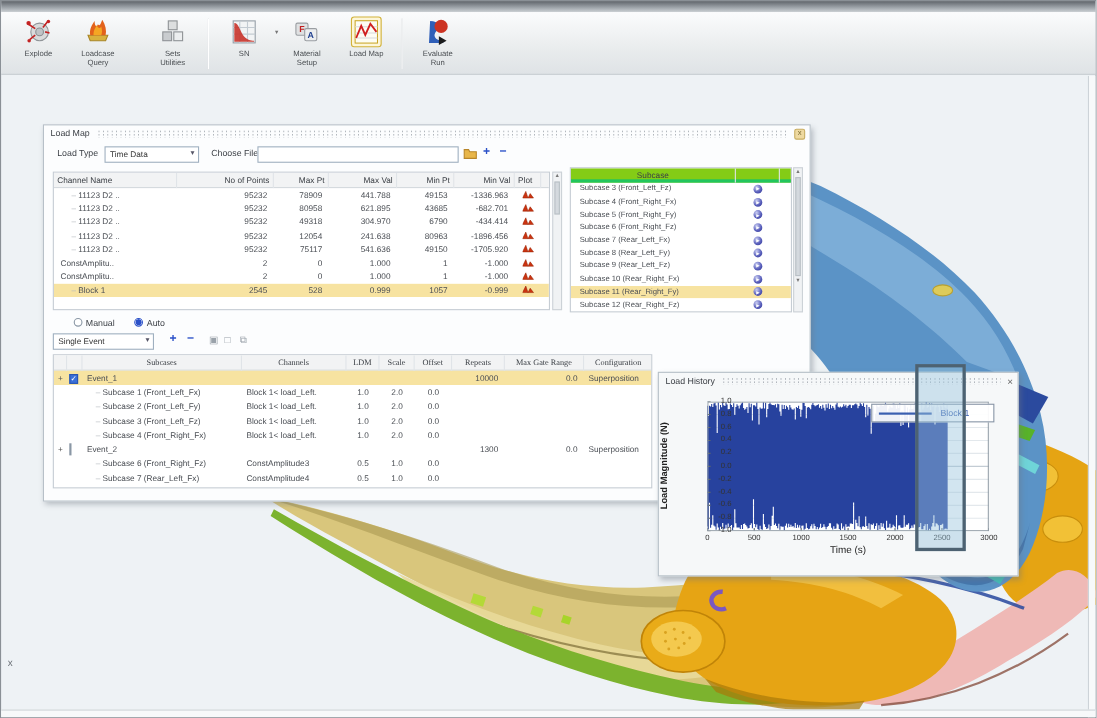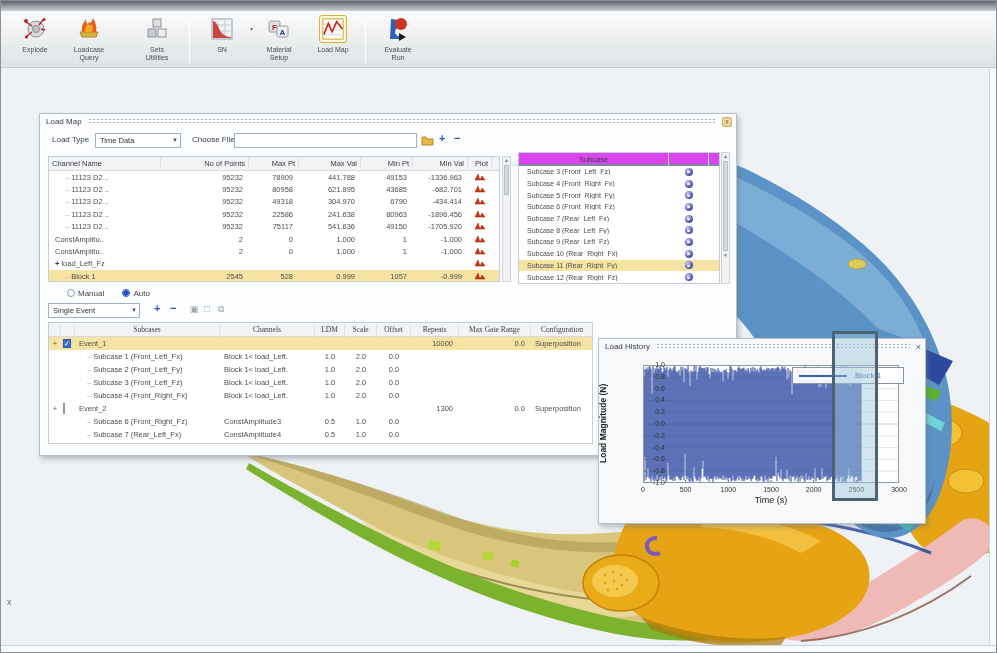--- a/index.html
+++ b/index.html
@@ -41,21 +41,21 @@
   .cell-r{text-align:right;padding-right:6px;}
   .cell-l{padding-left:4px;white-space:nowrap;overflow:hidden;}
   .hl{background:#f7e3a1;}
   .tree-dash{color:#b5b9be;margin-right:2px;}
   .tree-plus{color:#33373c;margin-right:2px;font-weight:bold;}
   .vscroll{position:absolute;width:9px;background:#f0f2f4;border:1px solid #ccd2d7;}
   .vscroll .arr{display:block;font-size:5px;text-align:center;color:#777;line-height:7px;}
   .vscroll .thumb{margin:1px;background:#d4d9de;border:1px solid #b9c0c6;height:30px;}
   
   #sub-panel{position:absolute;left:478px;top:38px;width:202px;height:132px;border:1px solid #c6cdd4;background:#fff;overflow:hidden;}
-  .sub-head{display:grid;grid-template-columns:150px 40px;height:13px;background:#d946ef;border-bottom:1px solid #22c55e;font-size:7.5px;color:#3c4046;}
+  .sub-head{display:grid;grid-template-columns:150px 40px;height:13px;background:#84cc16;border-bottom:3px solid #22c55e;font-size:7.5px;color:#3c4046;}
   .sub-head span{text-align:center;line-height:13px;border-right:1px solid #e0e4e8;}
   .sub-row{display:grid;grid-template-columns:150px 40px;align-items:center;height:11.7px;font-size:7px;color:#4a4e54;}
   .sub-row .nm{padding-left:8px;white-space:nowrap;overflow:hidden;}
   .orb{width:8px;height:8px;margin:0 auto;border-radius:50%;background:radial-gradient(circle at 35% 30%,#c9cdf2,#5a60bc 55%,#2e3392);display:flex;align-items:center;justify-content:center;color:#fff;font-size:4px;cursor:pointer;}
   
   .radio{width:8px;height:8px;border:1px solid #8a97a5;border-radius:50%;background:#fff;display:inline-block;vertical-align:-1px;margin-right:3px;}
   .radio.checked{border-color:#2a50c8;background:radial-gradient(circle,#2a50c8 0 2.5px,#fff 3px);}
   #evt-panel{position:absolute;left:8px;top:208px;width:545px;height:122px;border:1px solid #c6cdd4;background:#fff;overflow:hidden;}
   .ev-row{display:grid;grid-template-columns:12px 14px 145px 95px 30px 32px 34px 48px 72px 63px;align-items:center;height:13px;font-size:7.5px;color:#4a4e54;}
   .ev-head{height:14px;background:#f2f3f4;border-bottom:1px solid #d5dade;color:#3c4046;}
@@ -248,21 +248,21 @@
     <span class="mini-btn" style="position:absolute;left:414px;top:18px;">−</span>
 
     <div id="chan-panel">
       <div class="ch-row ch-head">
         <span>Channel Name</span>
         <span class="cell-r">No of Points</span>
         <span class="cell-r">Max Pt</span>
         <span class="cell-r">Max Val</span>
         <span class="cell-r">Min Pt</span>
         <span class="cell-r">Min Val</span>
-        <span style="text-align:right">Plot</span>
+        <span style="text-align:left">Plot</span>
       </div>
       <div id="chan-rows">
           <div class="ch-row">
             <span class="cell-l" style="padding-left:16px"><span class="tree-dash">–</span>11123 D2 ..</span>
             <span class="cell-r">95232</span>
             <span class="cell-r">78909</span>
             <span class="cell-r">441.788</span>
             <span class="cell-r">49153</span>
             <span class="cell-r">-1336.963</span>
             <span style="text-align:center"><svg width="11" height="9" viewBox="0 0 11 9">
@@ -287,21 +287,21 @@
             <span class="cell-r">304.970</span>
             <span class="cell-r">6790</span>
             <span class="cell-r">-434.414</span>
             <span style="text-align:center"><svg width="11" height="9" viewBox="0 0 11 9">
                 <path d="M0,8 L3,2 L5,8 L7,4 L10,8 Z" fill="#cc3311" stroke="#992200" stroke-width="0.5"></path>
               </svg></span>
           </div>
           <div class="ch-row">
             <span class="cell-l" style="padding-left:16px"><span class="tree-dash">–</span>11123 D2 ..</span>
             <span class="cell-r">95232</span>
-            <span class="cell-r">22586</span>
+            <span class="cell-r">12054</span>
             <span class="cell-r">241.638</span>
             <span class="cell-r">80963</span>
             <span class="cell-r">-1896.456</span>
             <span style="text-align:center"><svg width="11" height="9" viewBox="0 0 11 9">
                 <path d="M0,8 L3,2 L5,8 L7,4 L10,8 Z" fill="#cc3311" stroke="#992200" stroke-width="0.5"></path>
               </svg></span>
           </div>
           <div class="ch-row">
             <span class="cell-l" style="padding-left:16px"><span class="tree-dash">–</span>11123 D2 ..</span>
             <span class="cell-r">95232</span>
@@ -324,31 +324,20 @@
                 <path d="M0,8 L3,2 L5,8 L7,4 L10,8 Z" fill="#cc3311" stroke="#992200" stroke-width="0.5"></path>
               </svg></span>
           </div>
           <div class="ch-row">
             <span class="cell-l" style="padding-left:6px">ConstAmplitu..</span>
             <span class="cell-r">2</span>
             <span class="cell-r">0</span>
             <span class="cell-r">1.000</span>
             <span class="cell-r">1</span>
             <span class="cell-r">-1.000</span>
-            <span style="text-align:center"><svg width="11" height="9" viewBox="0 0 11 9">
-                <path d="M0,8 L3,2 L5,8 L7,4 L10,8 Z" fill="#cc3311" stroke="#992200" stroke-width="0.5"></path>
-              </svg></span>
-          </div>
-          <div class="ch-row">
-            <span class="cell-l" style="padding-left:6px"><span class="tree-plus">+</span>load_Left_Fz</span>
-            <span class="cell-r"></span>
-            <span class="cell-r"></span>
-            <span class="cell-r"></span>
-            <span class="cell-r"></span>
-            <span class="cell-r"></span>
             <span style="text-align:center"><svg width="11" height="9" viewBox="0 0 11 9">
                 <path d="M0,8 L3,2 L5,8 L7,4 L10,8 Z" fill="#cc3311" stroke="#992200" stroke-width="0.5"></path>
               </svg></span>
           </div>
           <div class="ch-row hl">
             <span class="cell-l" style="padding-left:16px"><span class="tree-dash">–</span>Block 1</span>
             <span class="cell-r">2545</span>
             <span class="cell-r">528</span>
             <span class="cell-r">0.999</span>
             <span class="cell-r">1057</span>

